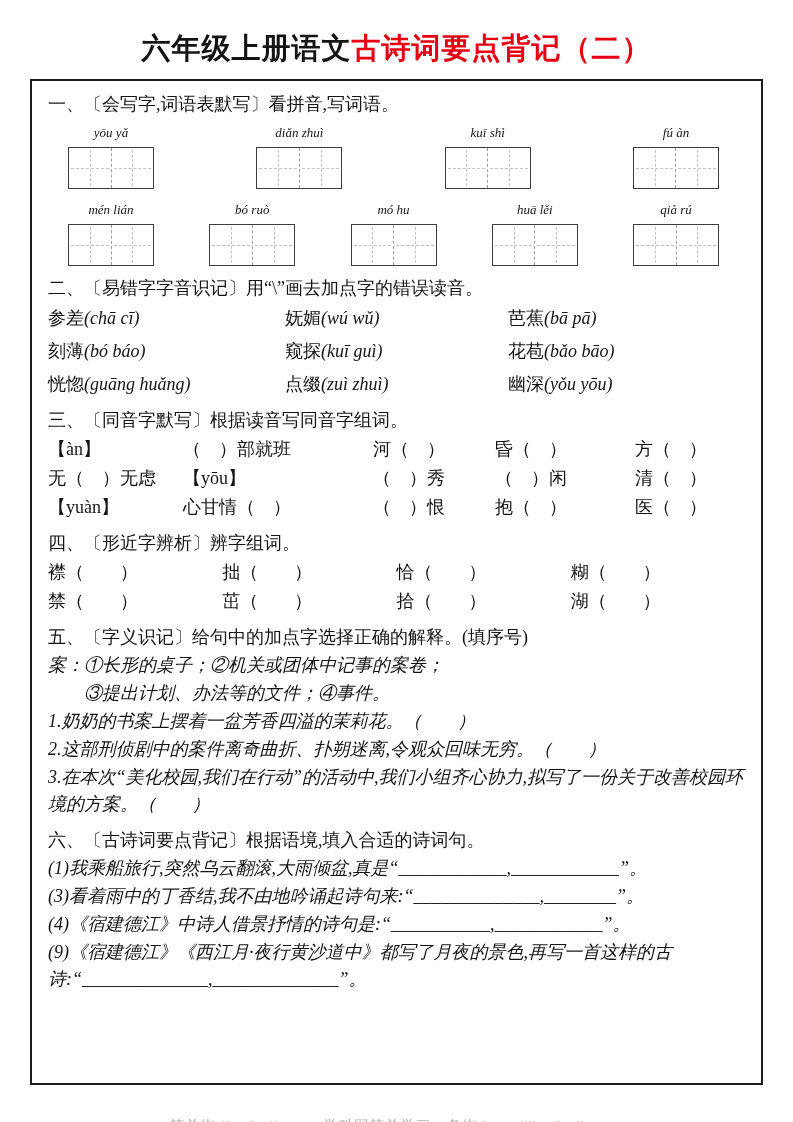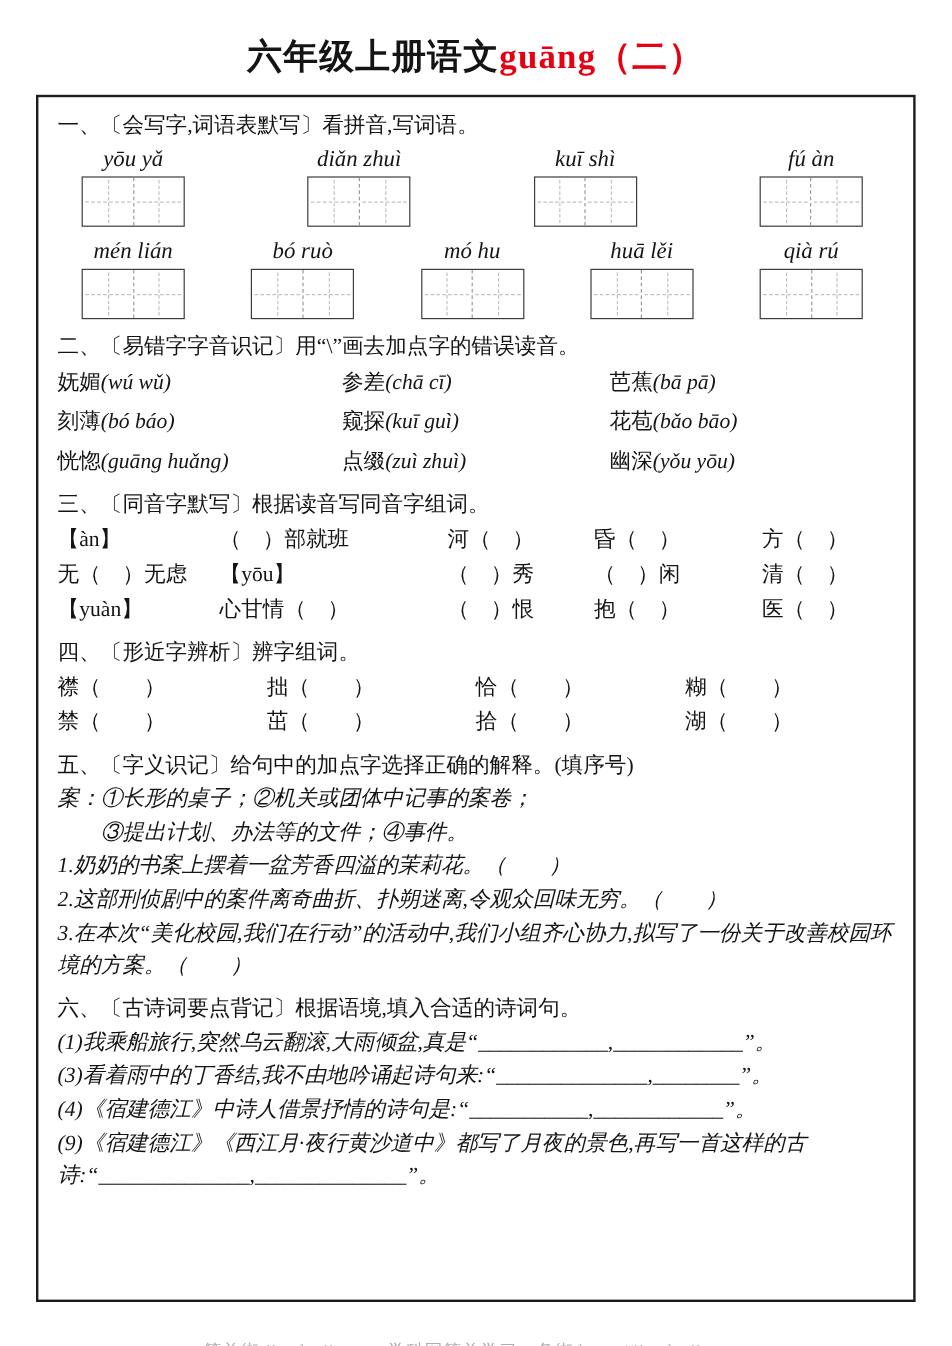--- a/index.html
+++ b/index.html
@@ -25,21 +25,21 @@
     height:1006px; overflow:hidden;
     font-size:18px; line-height:27px;
   }
 
   .hd { margin-top:9px; }
   .hd.first { margin-top:0; }
 
   
   .pin-row { display:flex; justify-content:space-between; padding:0 8px 0 2px; margin:3px 0 9px 0; }
   .pin-col { width:122px; display:flex; flex-direction:column; align-items:center; }
-  .pinyin { font-style:italic; font-size:19px; line-height:24px; white-space:nowrap; }
+  .pinyin { font-style:italic; font-size:13px; line-height:24px; white-space:nowrap; }
   .tian { width:86px; height:42px; border:1.5px solid #3d3d3d; display:flex; margin-top:2px; background:#fff; }
   .tian .cell { flex:1; position:relative; }
   .tian .cell + .cell { border-left:1px dashed #9a9a9a; }
   .tian .cell i { display:block; }
   .tian .cell .v { position:absolute; top:2px; bottom:2px; left:50%; border-left:1px dashed #c2c2c2; }
   .tian .cell .h { position:absolute; left:2px; right:2px; top:50%; border-top:1px dashed #c2c2c2; }
 
   
   .s2-grid { display:grid; grid-template-columns:34% 32% 34%; row-gap:6px; margin-top:3px; }
   .wp .pron { font-style:italic; }
@@ -58,21 +58,21 @@
     position:absolute; left:0; right:0; bottom:16px;
     text-align:center; font-size:15px; color:#b0b0b0; letter-spacing:0.5px;
   }
 </style>
 </head>
 <body>
 
 <div class="page">
 
   <div class="title">
-    <span>六年级上册语文</span><span class="red">guāng（二）</span>
+    <span>六年级上册语文</span><span class="red">古诗词要点背记（二）</span>
   </div>
 
   <div class="sheet">
 
     <div class="hd first">一、〔会写字,词语表默写〕看拼音,写词语。</div>
 
     <div class="pin-row">
       <div class="pin-col">
         <div class="pinyin">yōu yǎ</div>
         <div class="tian">
@@ -190,22 +190,22 @@
           <div class="cell">
               <i class="v"></i>
               <i class="h"></i>
             </div>
         </div>
       </div>
     </div>
 
     <div class="hd">二、〔易错字字音识记〕用“\”画去加点字的错误读音。</div>
     <div class="s2-grid">
+      <div class="wp"><span>参差</span><span class="pron">(chā cī)</span></div>
       <div class="wp"><span>妩媚</span><span class="pron">(wú wǔ)</span></div>
-      <div class="wp"><span>参差</span><span class="pron">(chā cī)</span></div>
       <div class="wp"><span>芭蕉</span><span class="pron">(bā pā)</span></div>
       <div class="wp"><span>刻薄</span><span class="pron">(bó báo)</span></div>
       <div class="wp"><span>窥探</span><span class="pron">(kuī guì)</span></div>
       <div class="wp"><span>花苞</span><span class="pron">(bǎo bāo)</span></div>
       <div class="wp"><span>恍惚</span><span class="pron">(guāng huǎng)</span></div>
       <div class="wp"><span>点缀</span><span class="pron">(zuì zhuì)</span></div>
       <div class="wp"><span>幽深</span><span class="pron">(yǒu yōu)</span></div>
     </div>
 
     <div class="hd">三、〔同音字默写〕根据读音写同音字组词。</div>

